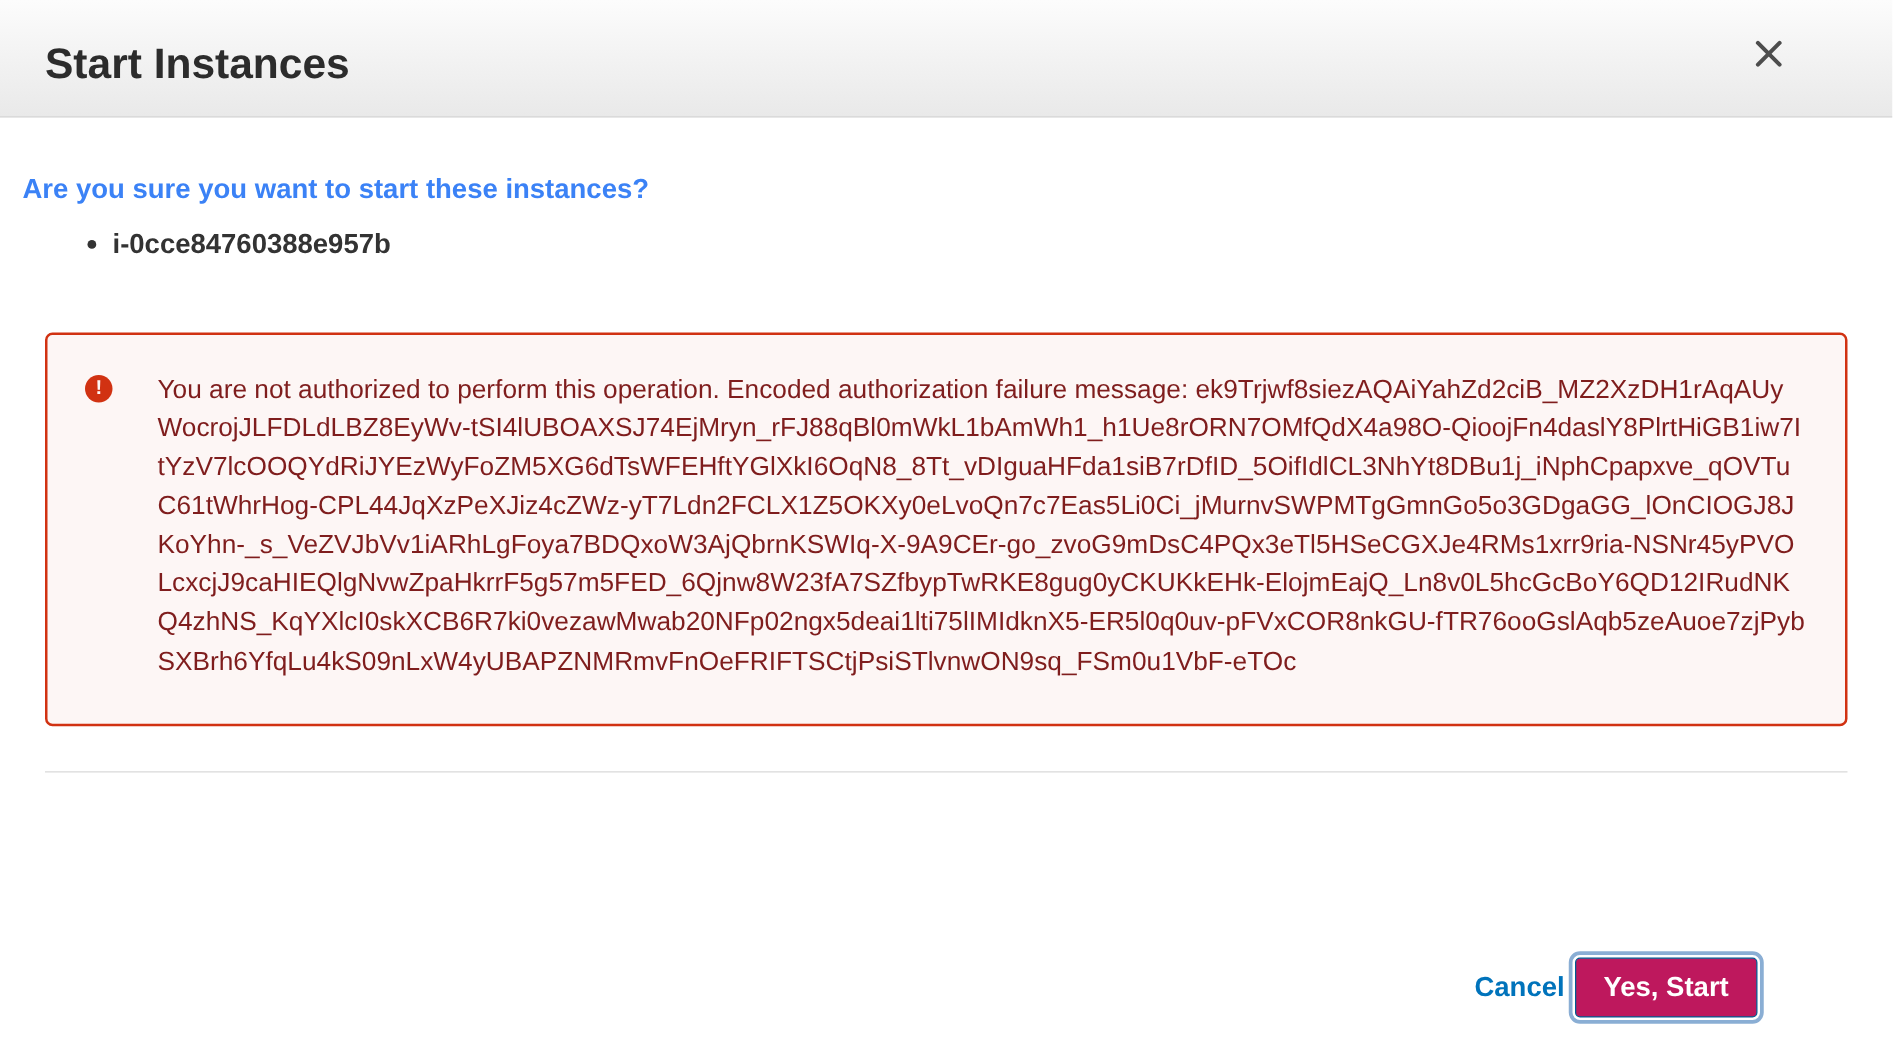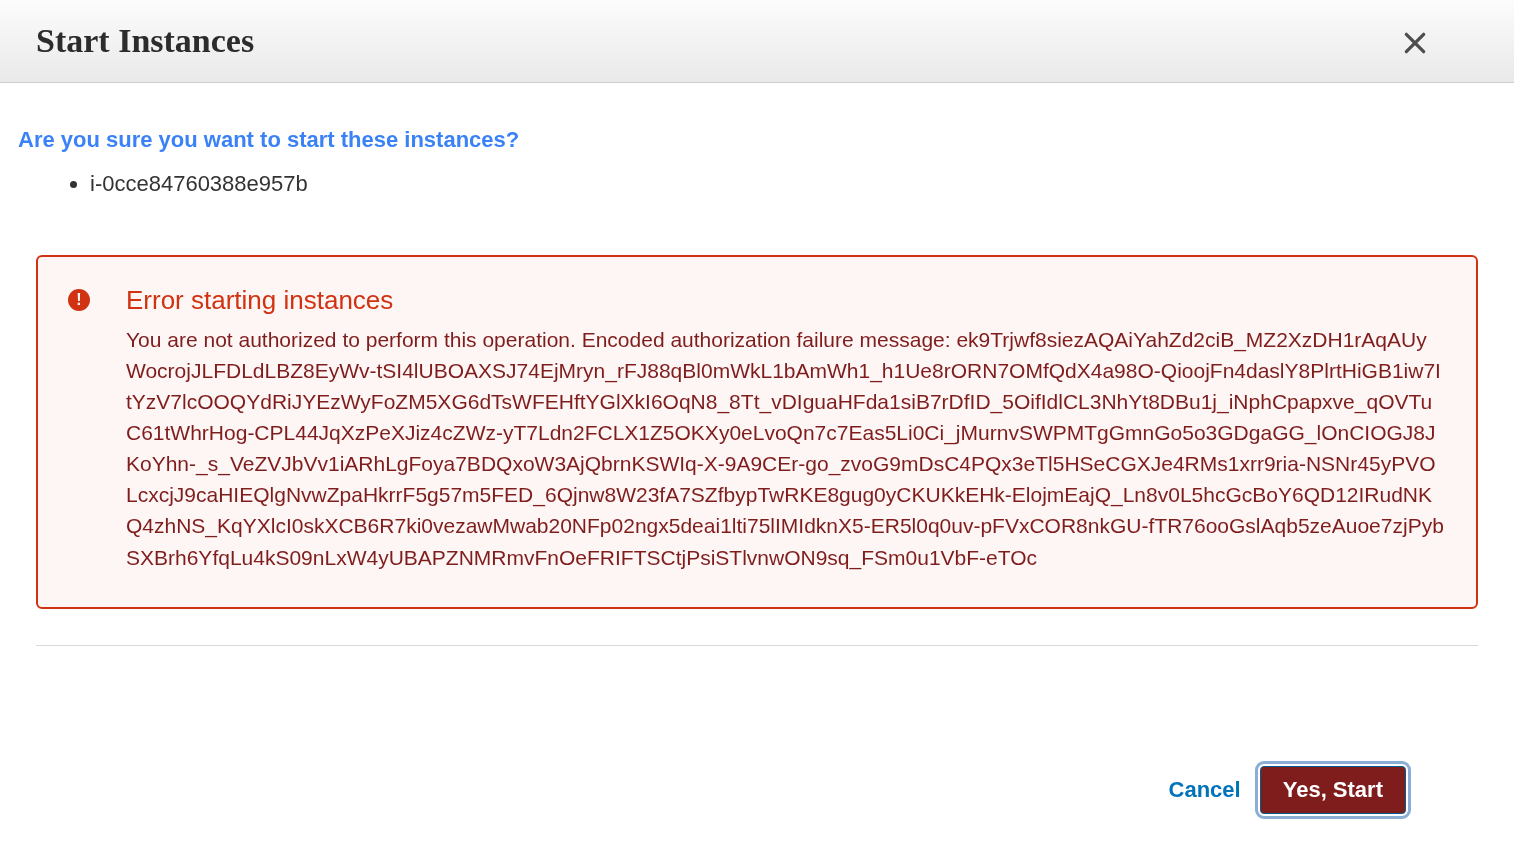--- a/index.html
+++ b/index.html
@@ -13,22 +13,21 @@
   .dialog {
     width: 1514px;
     min-height: 844px;
     display: flex;
     flex-direction: column;
   }
   .dialog-header {
     position: relative;
     background: linear-gradient(to bottom, #fcfcfc, #e9e9e9);
     border-bottom: 1px solid #cfcfcf;
-    padding: 22px 36px 22px 36px;
-    font-family: Liberation Serif, serif;
+    padding: 32px 36px 22px 36px;
   }
   .dialog-title {
     font-size: 34px;
     font-weight: 700;
     color: #2c2c2c;
   }
   .close-btn {
     position: absolute;
     top: 30px;
     right: 86px;
@@ -45,20 +44,21 @@
     font-size: 22px;
     font-weight: 700;
     color: #3b82f6;
     margin: 18px 0 6px 0;
   }
   ul.instance-list {
     margin: 18px 0 0 0;
     padding-left: 72px;
     font-size: 22px;
     color: #333;
+    font-weight: bold;
   }
   ul.instance-list li { margin-bottom: 6px; }
   .error-box {
     margin: 58px 18px 0 18px;
     border: 2px solid #d13212;
     border-radius: 6px;
     background: #fdf6f5;
     padding: 28px 30px 34px 30px;
     display: flex;
     align-items: flex-start;
@@ -108,31 +108,30 @@
   .btn-cancel {
     background: none;
     border: none;
     color: #0073bb;
     font-size: 22px;
     font-weight: 700;
     cursor: pointer;
     padding: 8px 4px;
   }
   .btn-primary {
-    background: #7f1d1d;
+    background: #be185d;
     color: #fff;
     font-size: 22px;
     font-weight: 700;
     border: 1px solid #005b92;
     border-radius: 4px;
     padding: 10px 22px;
     cursor: pointer;
     outline: 3px solid #8aaed4;
     outline-offset: 2px;
-    margin-left: 11px;
   }
 </style>
 </head>
 <body>
 
 <div class="dialog">
 
   <div class="dialog-header">
     <span class="dialog-title">Start Instances</span>
     <span class="close-btn">
@@ -148,21 +147,20 @@
 
     <ul class="instance-list">
       <li>i-0cce84760388e957b</li>
     </ul>
 
     <div class="error-box">
       <div class="error-icon-wrap">
         <div class="error-icon">!</div>
       </div>
       <div class="error-content">
-        <div class="error-title">Error starting instances</div>
         <div class="error-message">You are not authorized to perform this operation. Encoded authorization failure message: ek9Trjwf8siezAQAiYahZd2ciB_MZ2XzDH1rAqAUyWocrojJLFDLdLBZ8EyWv-tSI4lUBOAXSJ74EjMryn_rFJ88qBl0mWkL1bAmWh1_h1Ue8rORN7OMfQdX4a98O-QioojFn4daslY8PlrtHiGB1iw7ItYzV7lcOOQYdRiJYEzWyFoZM5XG6dTsWFEHftYGlXkI6OqN8_8Tt_vDIguaHFda1siB7rDfID_5OifIdlCL3NhYt8DBu1j_iNphCpapxve_qOVTuC61tWhrHog-CPL44JqXzPeXJiz4cZWz-yT7Ldn2FCLX1Z5OKXy0eLvoQn7c7Eas5Li0Ci_jMurnvSWPMTgGmnGo5o3GDgaGG_lOnCIOGJ8JKoYhn-_s_VeZVJbVv1iARhLgFoya7BDQxoW3AjQbrnKSWIq-X-9A9CEr-go_zvoG9mDsC4PQx3eTl5HSeCGXJe4RMs1xrr9ria-NSNr45yPVOLcxcjJ9caHIEQlgNvwZpaHkrrF5g57m5FED_6Qjnw8W23fA7SZfbypTwRKE8gug0yCKUKkEHk-ElojmEajQ_Ln8v0L5hcGcBoY6QD12IRudNKQ4zhNS_KqYXlcI0skXCB6R7ki0vezawMwab20NFp02ngx5deai1lti75lIMIdknX5-ER5l0q0uv-pFVxCOR8nkGU-fTR76ooGslAqb5zeAuoe7zjPybSXBrh6YfqLu4kS09nLxW4yUBAPZNMRmvFnOeFRIFTSCtjPsiSTlvnwON9sq_FSm0u1VbF-eTOc</div>
       </div>
     </div>
 
     <hr class="dialog-sep">
   </div>
 
   <div class="dialog-footer">
     <button class="btn-cancel">Cancel</button>
     <button class="btn-primary">Yes, Start</button>

